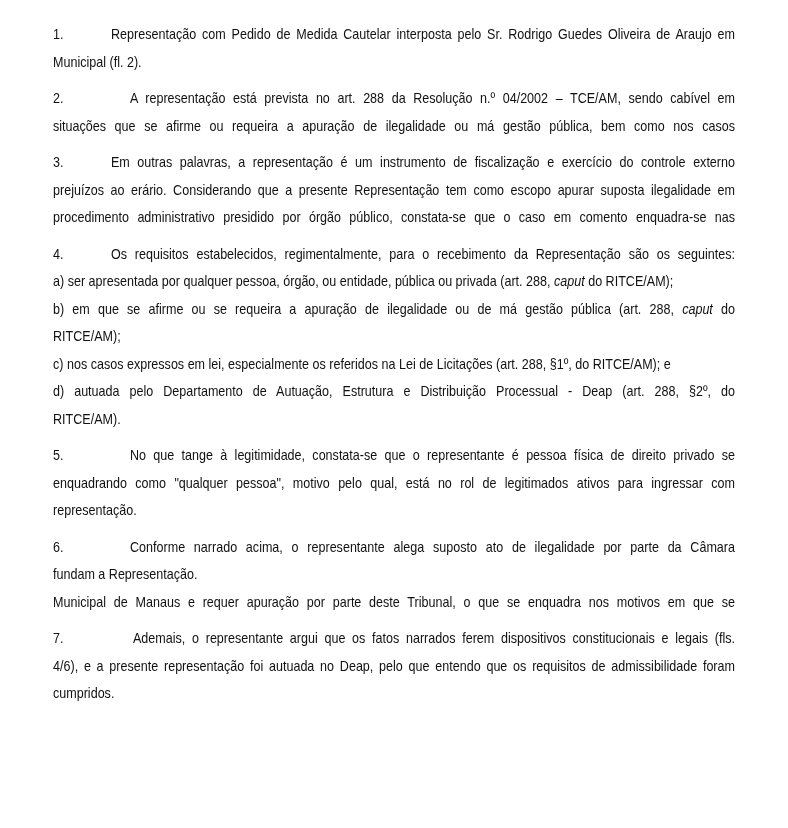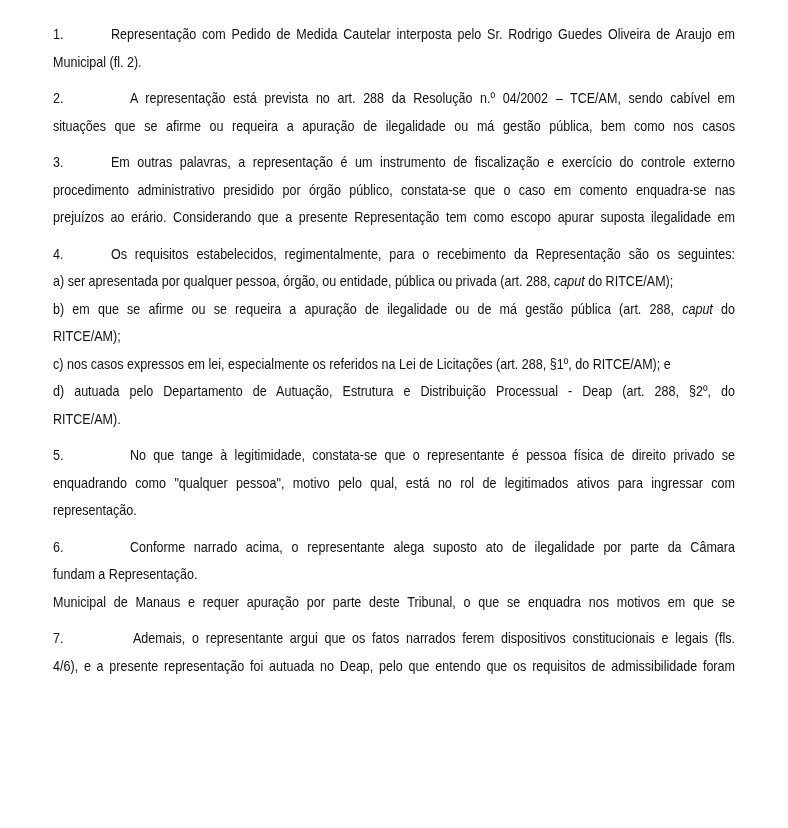--- a/index.html
+++ b/index.html
@@ -85,24 +85,24 @@
       <span class="txt">situações que se afirme ou requeira a apuração de ilegalidade ou má gestão pública, bem como nos casos</span>
     </div>
   </div>
 
   <div class="para">
     <div class="line first ind-a">
       <span class="num">3.</span>
       <span class="txt">Em outras palavras, a representação é um instrumento de fiscalização e exercício do controle externo</span>
     </div>
     <div class="line">
-      <span class="txt">procedimento administrativo presidido por órgão público, constata-se que o caso em comento enquadra-se nas</span>
+      <span class="txt">prejuízos ao erário. Considerando que a presente Representação tem como escopo apurar suposta ilegalidade em</span>
     </div>
     <div class="line">
-      <span class="txt">prejuízos ao erário. Considerando que a presente Representação tem como escopo apurar suposta ilegalidade em</span>
+      <span class="txt">procedimento administrativo presidido por órgão público, constata-se que o caso em comento enquadra-se nas</span>
     </div>
   </div>
 
   <div class="para">
     <div class="line first ind-a">
       <span class="num">4.</span>
       <span class="txt">Os requisitos estabelecidos, regimentalmente, para o recebimento da Representação são os seguintes:</span>
     </div>
 
     <div class="line last">
@@ -155,15 +155,18 @@
   </div>
 
   <div class="para">
     <div class="line first ind-c">
       <span class="num">7.</span>
       <span class="txt">Ademais, o representante argui que os fatos narrados ferem dispositivos constitucionais e legais (fls.</span>
     </div>
     <div class="line">
       <span class="txt">4/6), e a presente representação foi autuada no Deap, pelo que entendo que os requisitos de admissibilidade foram</span>
     </div>
+    <div class="line last">
+      <span class="txt">cumpridos.</span>
+    </div>
   </div>
 
 </div>
 
 </body></html>

